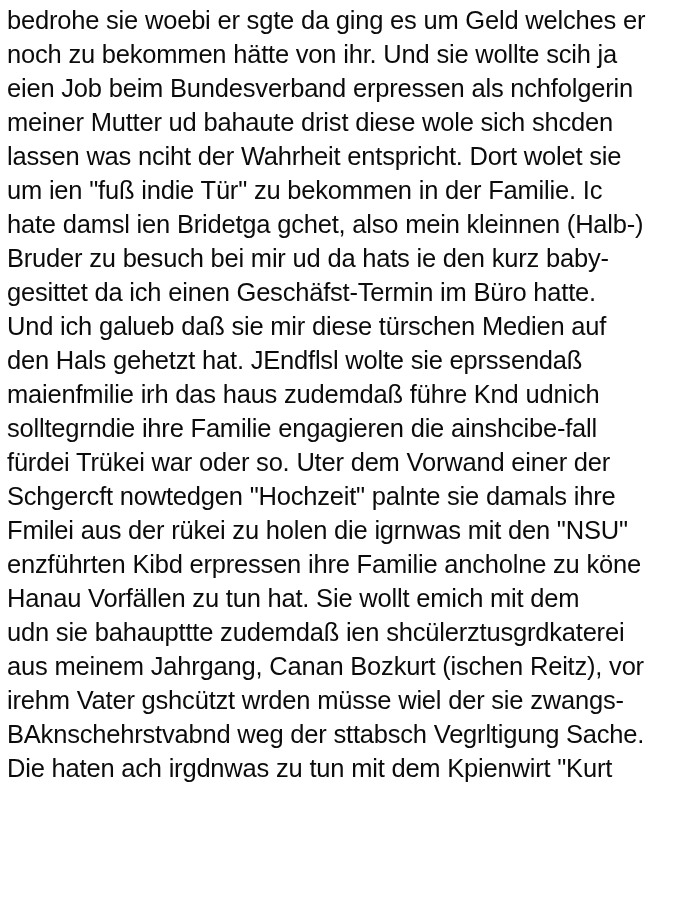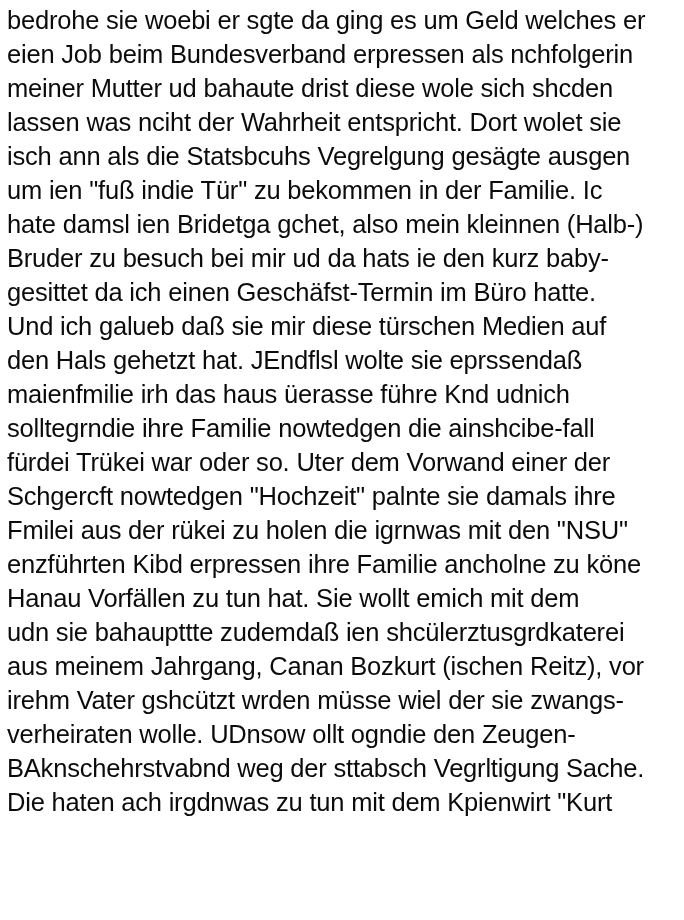--- a/index.html
+++ b/index.html
@@ -28,37 +28,36 @@
     letter-spacing: -0.2px;
     font-stretch: condensed;
   }
 </style>
 </head>
 <body>
 
 <div class="page">
   <div id="text-block">
       <div class="text-line">bedrohe sie woebi er sgte da ging es um Geld welches er</div>
+      <div class="text-line">noch zu bekommen hätte von ihr. Und sie wollte scih ja</div>
       <div class="text-line">eien Job beim Bundesverband erpressen als nchfolgerin</div>
       <div class="text-line">meiner Mutter ud bahaute drist diese wole sich shcden</div>
       <div class="text-line">lassen was nciht der Wahrheit entspricht. Dort wolet sie</div>
-      <div class="text-line">isch ann als die Statsbcuhs Vegrelgung gesägte ausgen</div>
       <div class="text-line">um ien "fuß indie Tür" zu bekommen in der Familie. Ic</div>
       <div class="text-line">hate damsl ien Bridetga gchet, also mein kleinnen (Halb-)</div>
       <div class="text-line">Bruder zu besuch bei mir ud da hats ie den kurz baby-</div>
       <div class="text-line">gesittet da ich einen Geschäfst-Termin im Büro hatte.</div>
       <div class="text-line">Und ich galueb daß sie mir diese türschen Medien auf</div>
       <div class="text-line">den Hals gehetzt hat. JEndflsl wolte sie eprssendaß</div>
-      <div class="text-line">maienfmilie irh das haus üerasse führe Knd udnich</div>
-      <div class="text-line">solltegrndie ihre Familie nowtedgen die ainshcibe-fall</div>
+      <div class="text-line">maienfmilie irh das haus zudemdaß führe Knd udnich</div>
+      <div class="text-line">solltegrndie ihre Familie engagieren die ainshcibe-fall</div>
       <div class="text-line">fürdei Trükei war oder so. Uter dem Vorwand einer der</div>
       <div class="text-line">Schgercft nowtedgen "Hochzeit" palnte sie damals ihre</div>
       <div class="text-line">Fmilei aus der rükei zu holen die igrnwas mit den "NSU"</div>
       <div class="text-line">enzführten Kibd erpressen ihre Familie ancholne zu köne</div>
       <div class="text-line">Hanau Vorfällen zu tun hat. Sie wollt emich mit dem</div>
       <div class="text-line">udn sie bahaupttte zudemdaß ien shcülerztusgrdkaterei</div>
       <div class="text-line">aus meinem Jahrgang, Canan Bozkurt (ischen Reitz), vor</div>
       <div class="text-line">irehm Vater gshcützt wrden müsse wiel der sie zwangs-</div>
-      <div class="text-line">verheiraten wolle. UDnsow ollt ogndie den Zeugen-</div>
       <div class="text-line">BAknschehrstvabnd weg der sttabsch Vegrltigung Sache.</div>
       <div class="text-line">Die haten ach irgdnwas zu tun mit dem Kpienwirt "Kurt</div>
     </div>
 </div>
 
 </body></html>

